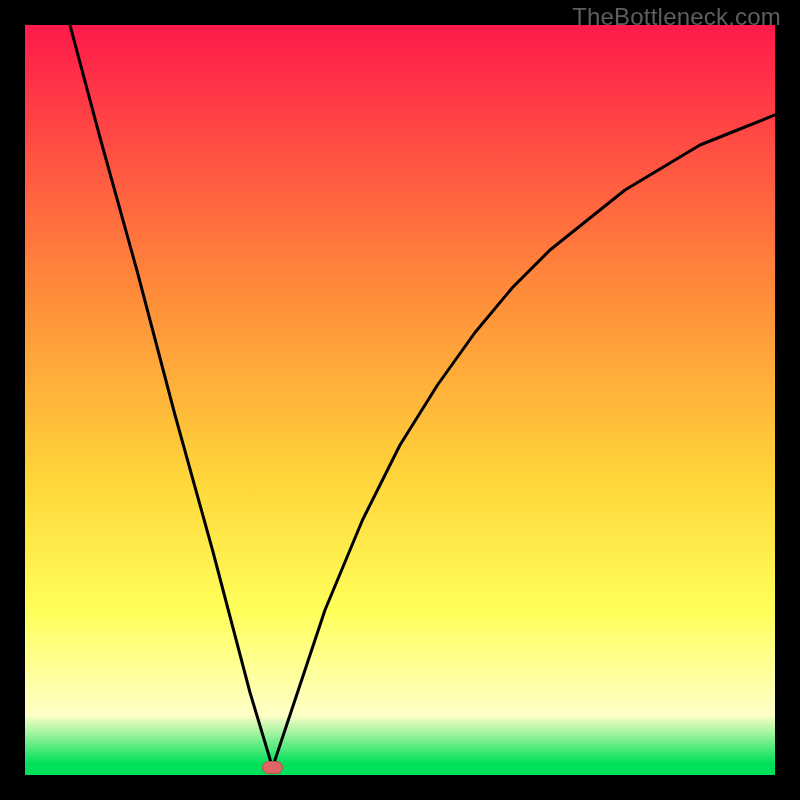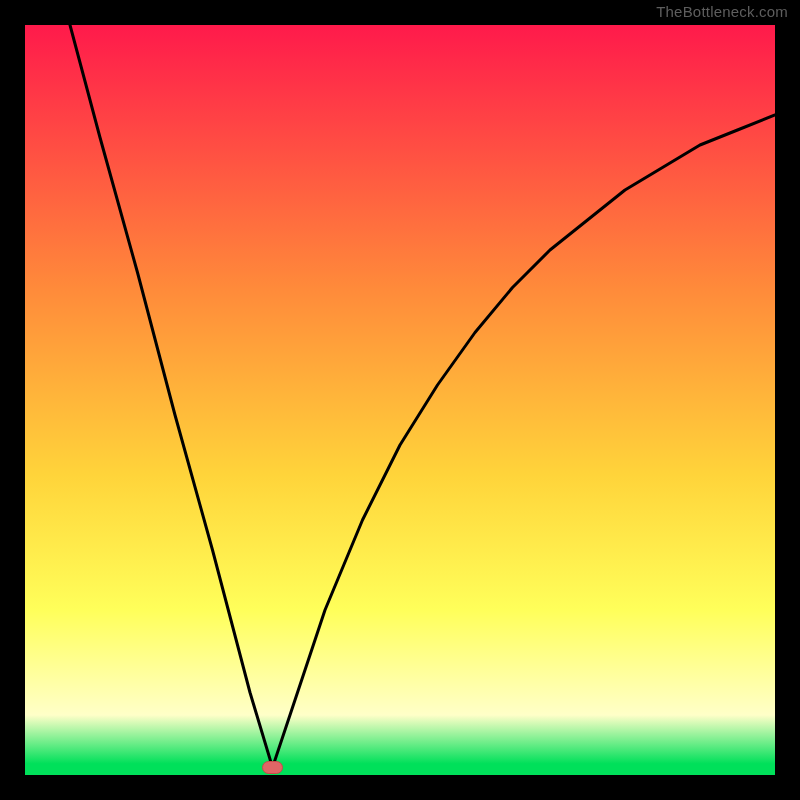--- a/index.html
+++ b/index.html
@@ -20,23 +20,23 @@
   .plot {
     position: absolute;
     left: 25px;
     top: 25px;
     width: 750px;
     height: 750px;
   }
   .watermark {
     position: absolute;
     top: 3px;
-    right: 12px;
+    right: 19px;
     color: #5e5e5e;
-    font-size: 15px;
+    font-size: 24px;
     font-weight: 500;
     letter-spacing: 0.2px;
   }
 </style>
 </head>
 <body>
 
 <div class="frame">
 
   <svg class="plot" viewBox="0 0 750 750" preserveAspectRatio="none">

